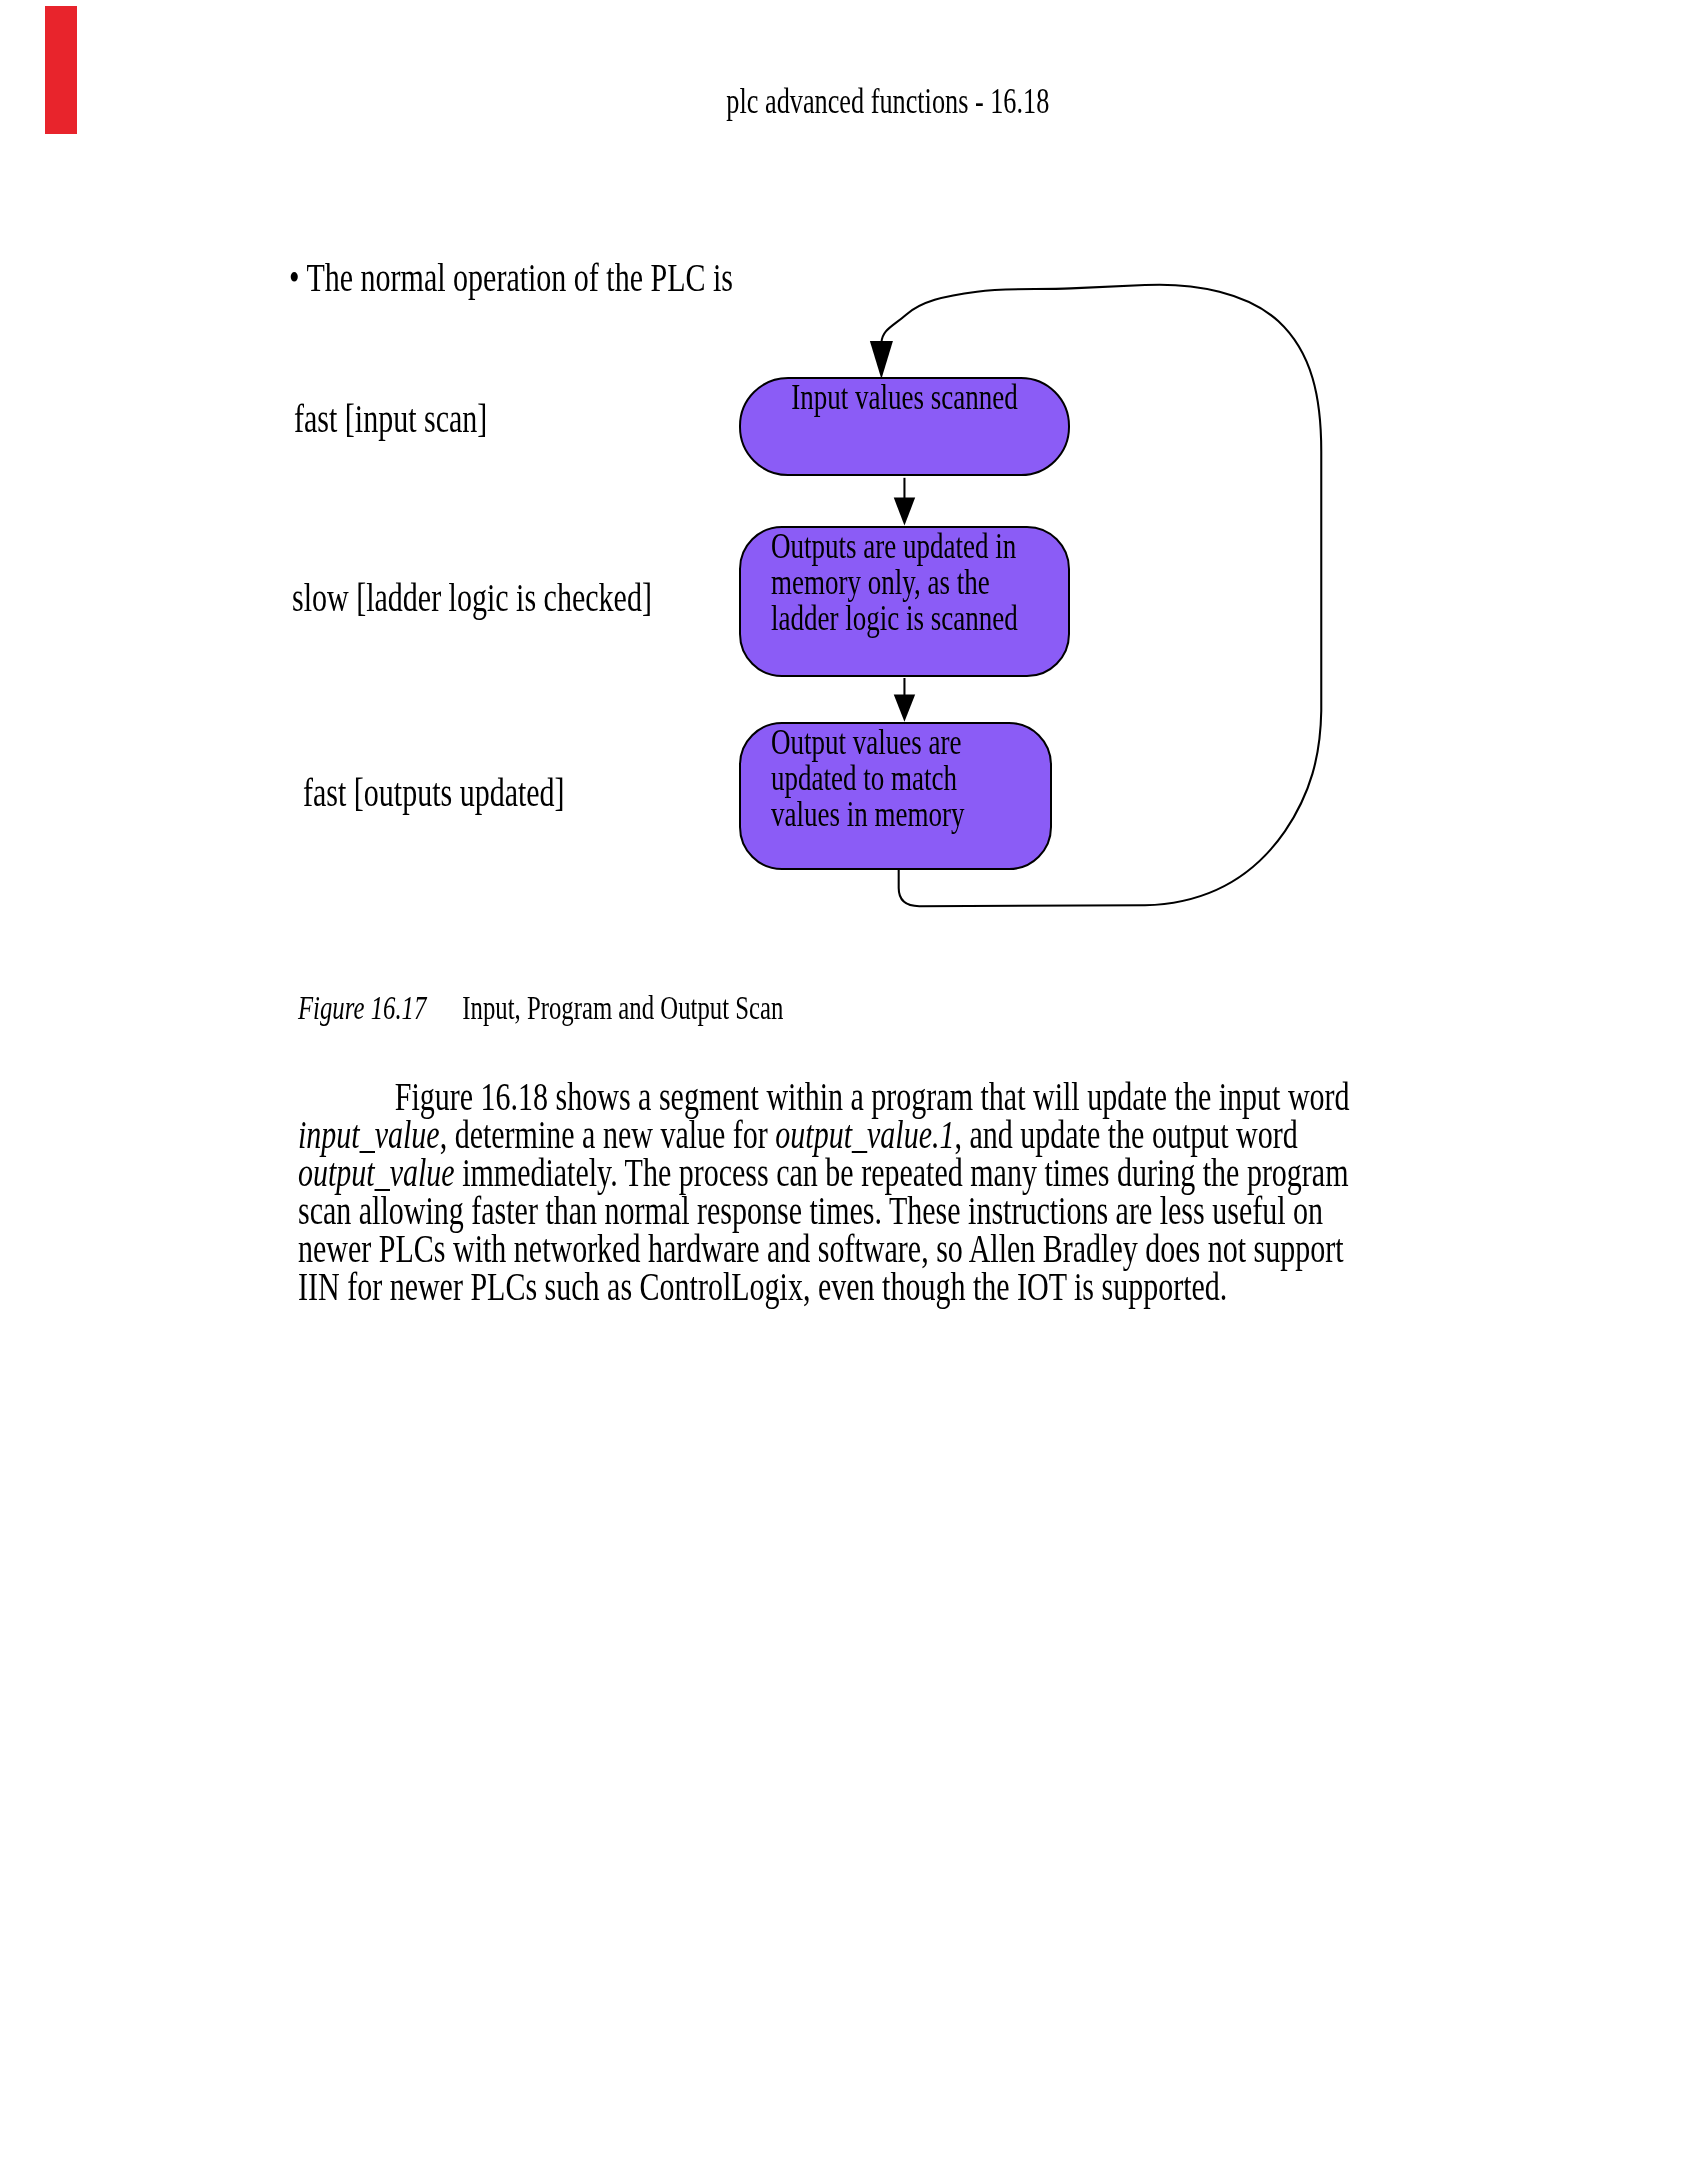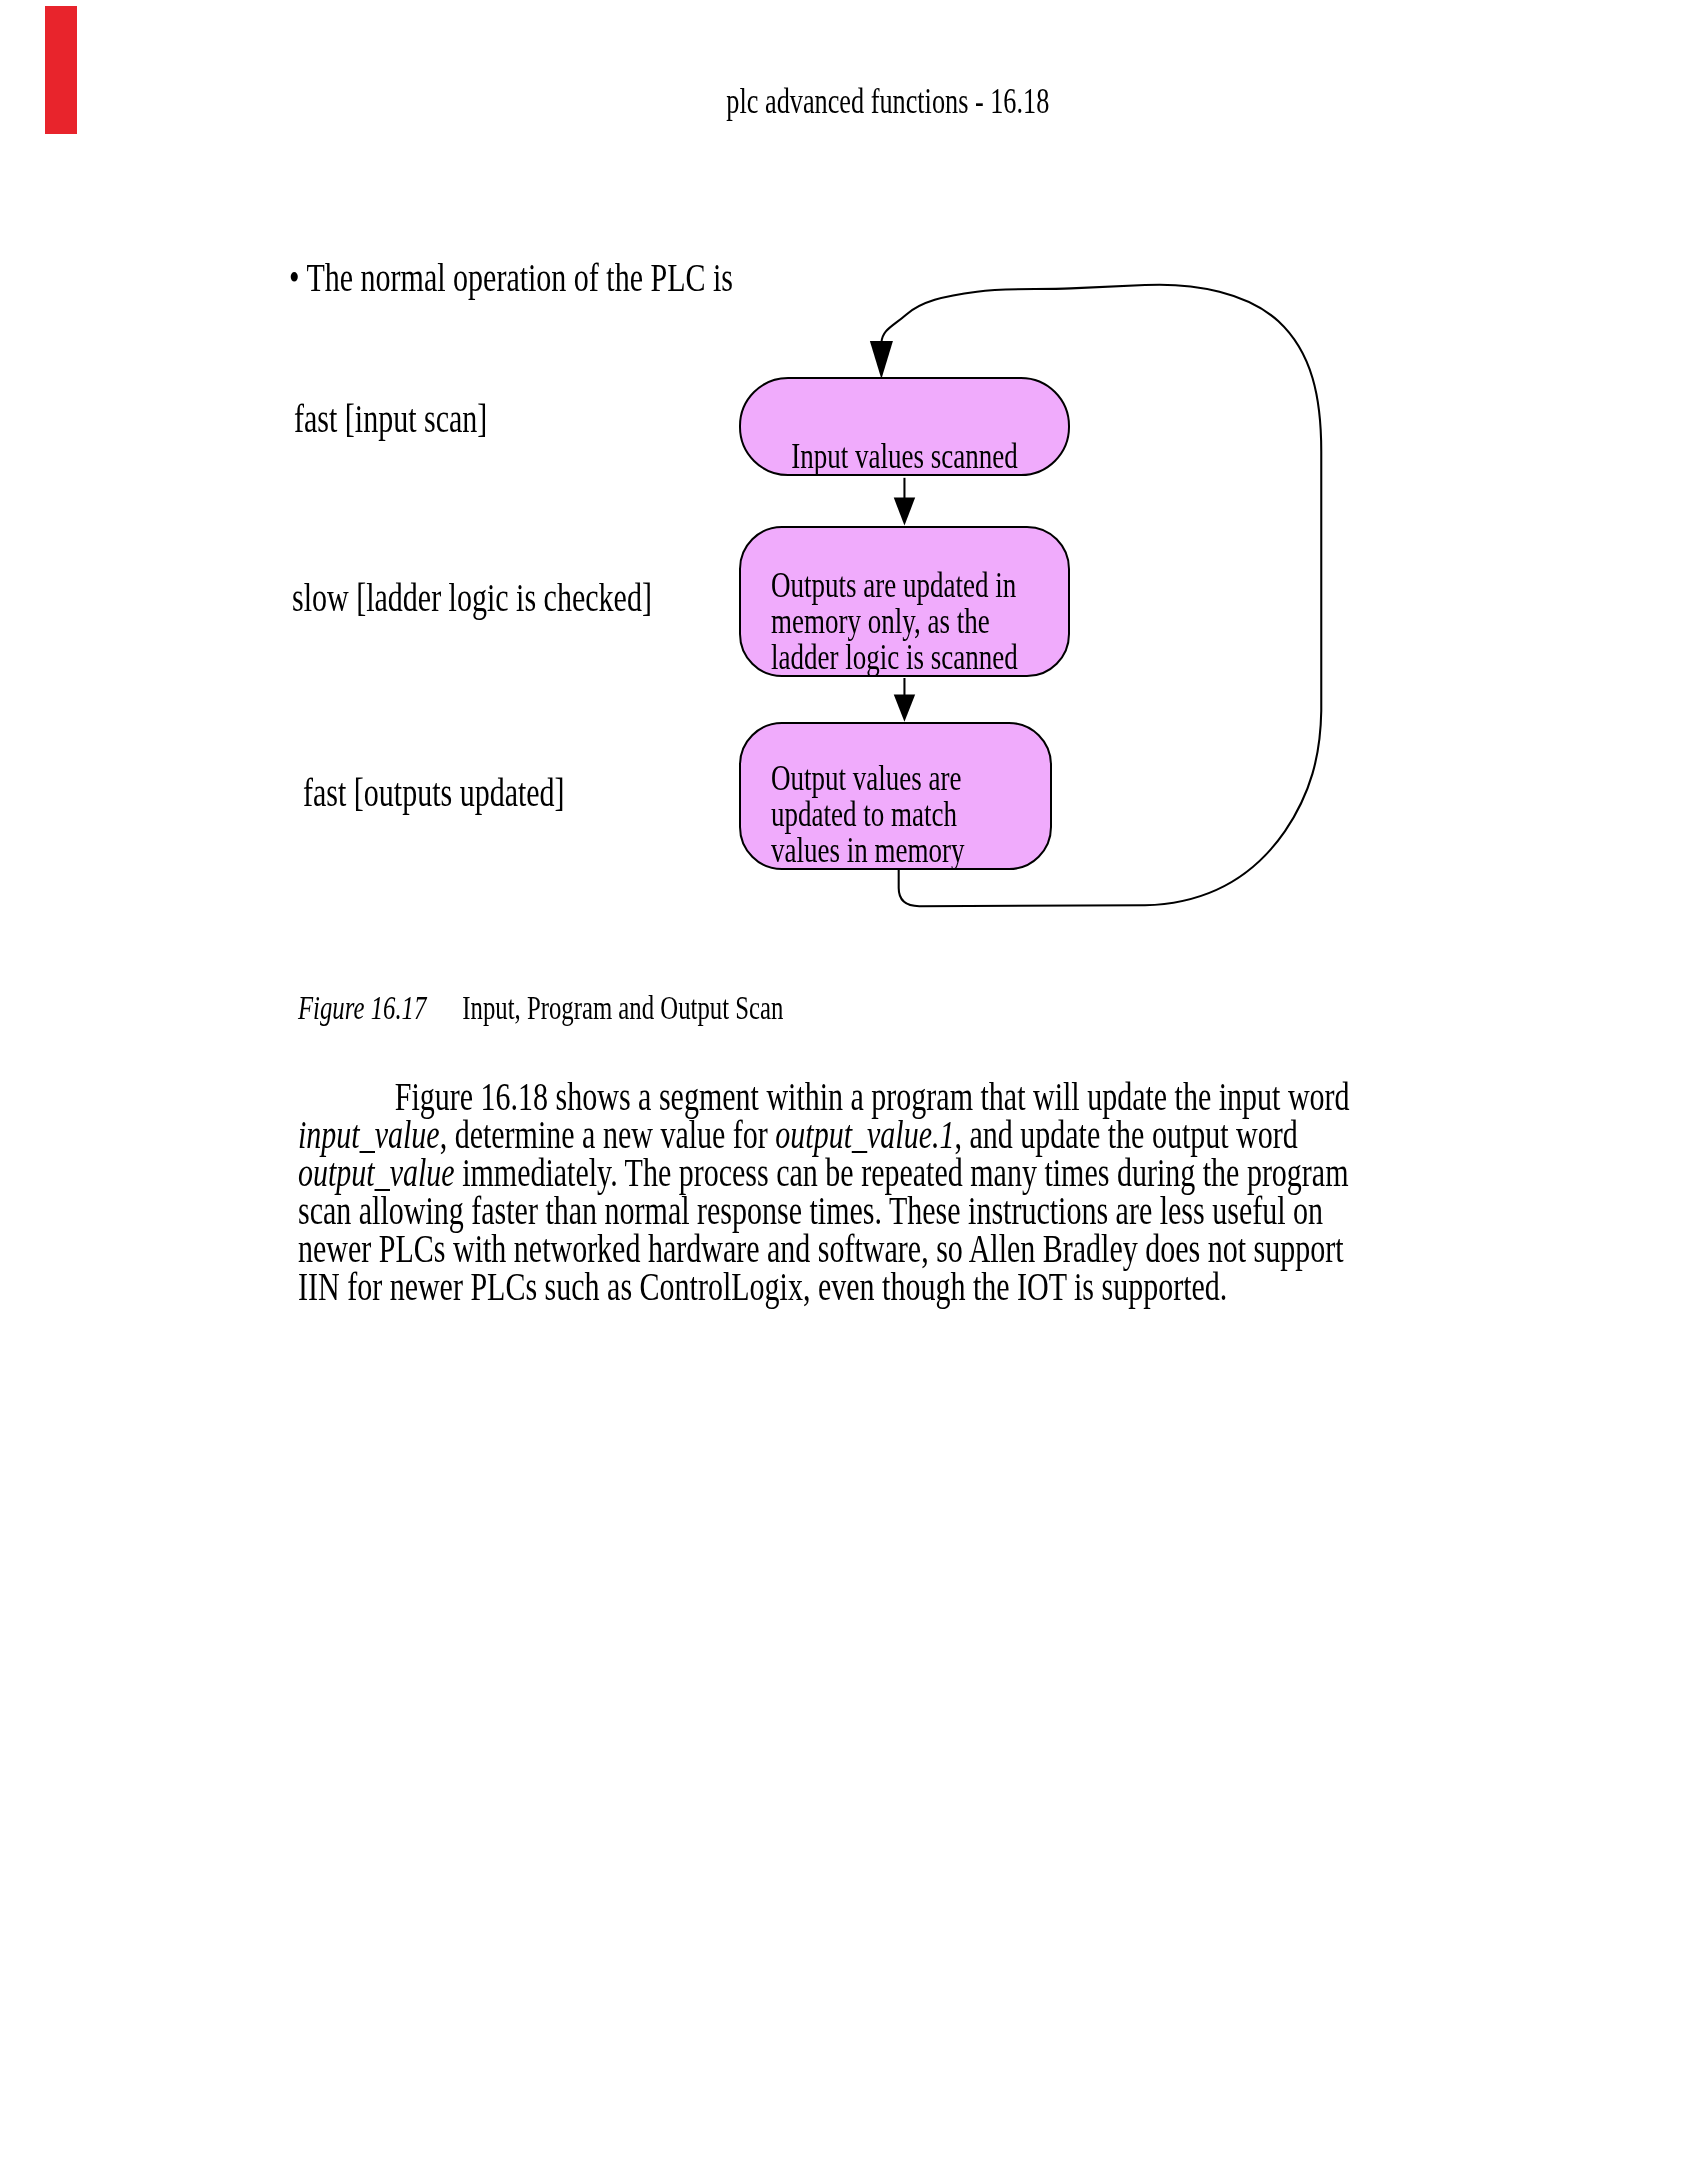--- a/index.html
+++ b/index.html
@@ -22,25 +22,25 @@
   }
   .body-size { font-size: 40px; }
   .label-size { font-size: 40px; }
   .caption-size { font-size: 33px; }
   .it { font-style: italic; }
   .caption-title { margin-left: 48px; }
 
   .node {
     position: absolute;
     border: 2.1px solid #000;
-    background: #f0abfc;
+    background: #8b5cf6;
     box-sizing: border-box;
     display: flex;
     flex-direction: column;
-    justify-content: flex-end;
+    justify-content: flex-start;
   }
   .node .nline {
     font-size: 36px;
     line-height: 36px;
     transform: scaleX(0.75);
     transform-origin: 0 50%;
     white-space: nowrap;
   }
   #node-1 { left: 739px; top: 377px; width: 331px; height: 99px; border-radius: 49px; }
   #node-1 .nline { transform-origin: 50% 50%; text-align: center; }

